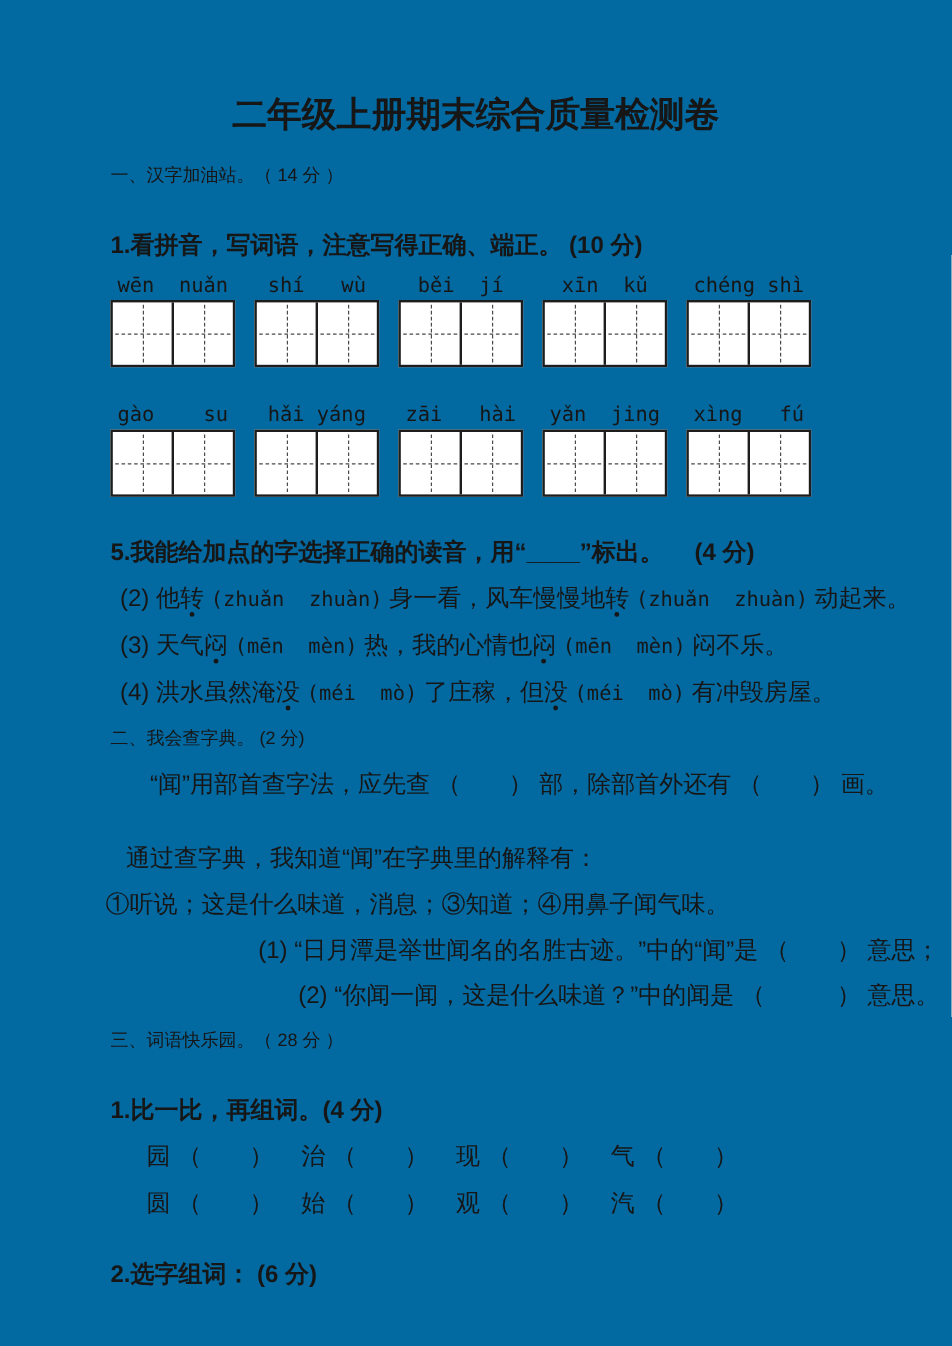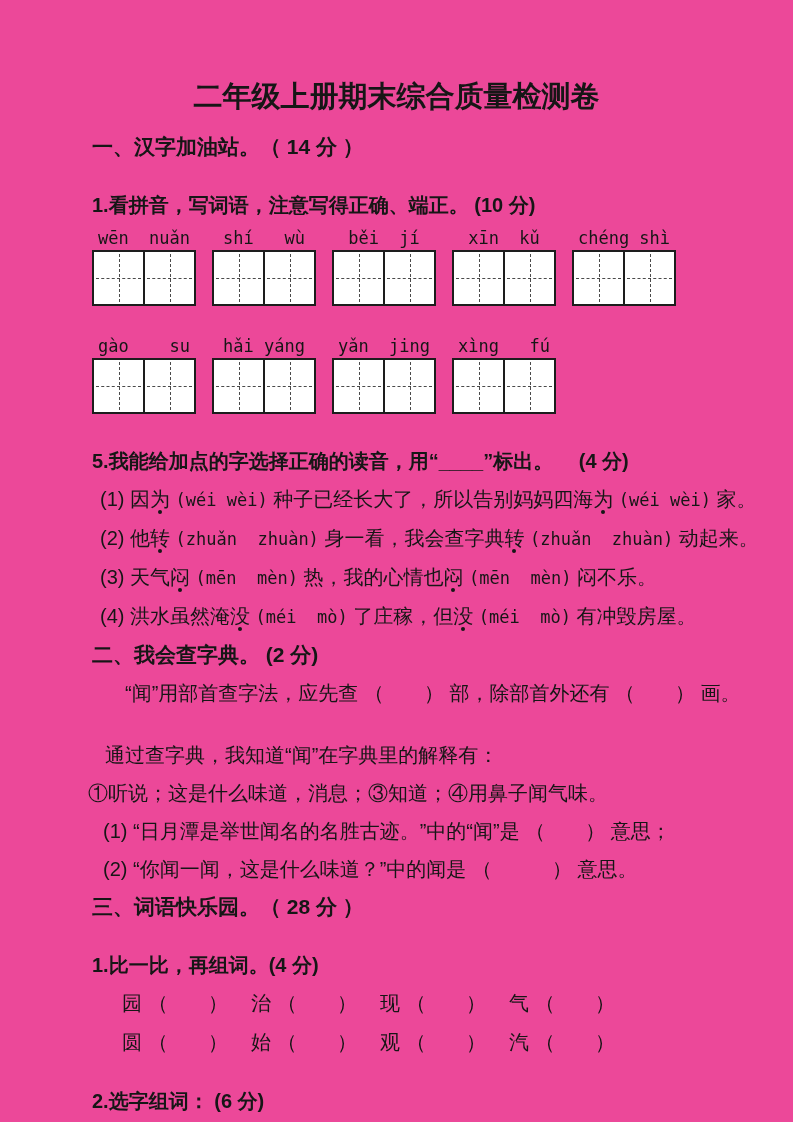--- a/index.html
+++ b/index.html
@@ -1,49 +1,49 @@
 <!DOCTYPE html>
 <html><head>
 <meta charset="utf-8">
 <style>
   html,body { margin:0; padding:0; background:#e8e8e8; }
   .page {
     position:relative;
     width:793px; height:1122px;
     margin:0 auto;
-    background:#ec4899;
+    background:#0369a1;
     color:#161616;
     font-family:"Liberation Sans", sans-serif;
     overflow:hidden;
   }
   .content { padding:76px 10px 0 92px; }
 
   .title {
     font-size:29px; font-weight:bold;
     text-align:center; line-height:40px;
     margin:0 82px 12px 0;
     white-space:nowrap;
   }
 
   .sec-heading {
-    font-size:21px; font-weight:bold;
+    font-size:15px; font-weight:normal;
     line-height:38px; white-space:nowrap;
   }
   .sub-heading {
     font-size:20px; font-weight:bold;
     line-height:38px; white-space:nowrap;margin-top:20px;
   }
   .body-line {
     font-size:20px; line-height:38px;
     white-space:pre; 
   }
   .indent-item   { padding-left:8px; }
   .indent-para   { padding-left:33px; }
   .indent-small  { padding-left:13px;margin-top:24px; }
-  .indent-sub    { padding-left:11px; }
+  .indent-sub    { padding-left:11px;text-align:right; }
   .outdent       { margin-left:-4px; }
 
   
   .grid-row { display:flex; gap:16px; margin:2px 0 28px 0; }
   .unit { width:104px; }
   .py-label {
     font-family:"DejaVu Sans Mono", monospace;
     font-size:17px; line-height:24px; height:24px;
     text-align:center; white-space:pre;
   }
@@ -141,38 +141,44 @@
           </div>
         </div>
         <div class="unit">
           <div class="py-label">hǎi yáng</div>
           <div class="tbox">
             <div class="cell"></div>
             <div class="cell"></div>
           </div>
         </div>
         <div class="unit">
+          <div class="py-label">zāi   hài</div>
+          <div class="tbox">
+            <div class="cell"></div>
+            <div class="cell"></div>
+          </div>
+        </div>
+        <div class="unit">
           <div class="py-label">yǎn  jing</div>
           <div class="tbox">
             <div class="cell"></div>
             <div class="cell"></div>
           </div>
         </div>
         <div class="unit">
           <div class="py-label">xìng   fú</div>
           <div class="tbox">
             <div class="cell"></div>
             <div class="cell"></div>
           </div>
         </div>
       </div>
 
     <div class="sub-heading">5.我能给加点的字选择正确的读音，用“____”标出。　 (4 分)</div>
-    <div class="body-line indent-item"><span class="seg-n">(1) 因</span><span class="seg-d">为</span><span class="seg-n"> </span><span class="seg-p">(wéi wèi)</span><span class="seg-n"> 种子已经长大了，所以告别妈妈四海</span><span class="seg-d">为</span><span class="seg-n"> </span><span class="seg-p">(wéi wèi)</span><span class="seg-n"> 家。</span></div>
-    <div class="body-line indent-item"><span class="seg-n">(2) 他</span><span class="seg-d">转</span><span class="seg-n"> </span><span class="seg-p">(zhuǎn  zhuàn)</span><span class="seg-n"> 身一看，我会查字典</span><span class="seg-d">转</span><span class="seg-n"> </span><span class="seg-p">(zhuǎn  zhuàn)</span><span class="seg-n"> 动起来。</span></div>
+    <div class="body-line indent-item"><span class="seg-n">(2) 他</span><span class="seg-d">转</span><span class="seg-n"> </span><span class="seg-p">(zhuǎn  zhuàn)</span><span class="seg-n"> 身一看，风车慢慢地</span><span class="seg-d">转</span><span class="seg-n"> </span><span class="seg-p">(zhuǎn  zhuàn)</span><span class="seg-n"> 动起来。</span></div>
     <div class="body-line indent-item"><span class="seg-n">(3) 天气</span><span class="seg-d">闷</span><span class="seg-n"> </span><span class="seg-p">(mēn  mèn)</span><span class="seg-n"> 热，我的心情也</span><span class="seg-d">闷</span><span class="seg-n"> </span><span class="seg-p">(mēn  mèn)</span><span class="seg-n"> 闷不乐。</span></div>
     <div class="body-line indent-item"><span class="seg-n">(4) 洪水虽然淹</span><span class="seg-d">没</span><span class="seg-n"> </span><span class="seg-p">(méi  mò)</span><span class="seg-n"> 了庄稼，但</span><span class="seg-d">没</span><span class="seg-n"> </span><span class="seg-p">(méi  mò)</span><span class="seg-n"> 有冲毁房屋。</span></div>
 
     <div class="sec-heading">二、我会查字典。 (2 分)</div>
     <div class="body-line indent-para">“闻”用部首查字法，应先查 （　　） 部，除部首外还有 （　　） 画。</div>
     <div class="body-line indent-small">通过查字典，我知道“闻”在字典里的解释有：</div>
     <div class="body-line outdent">①听说；这是什么味道，消息；③知道；④用鼻子闻气味。</div>
     <div class="body-line indent-sub">(1) “日月潭是举世闻名的名胜古迹。”中的“闻”是 （　　） 意思；</div>
     <div class="body-line indent-sub">(2) “你闻一闻，这是什么味道？”中的闻是 （　　　） 意思。</div>
 

